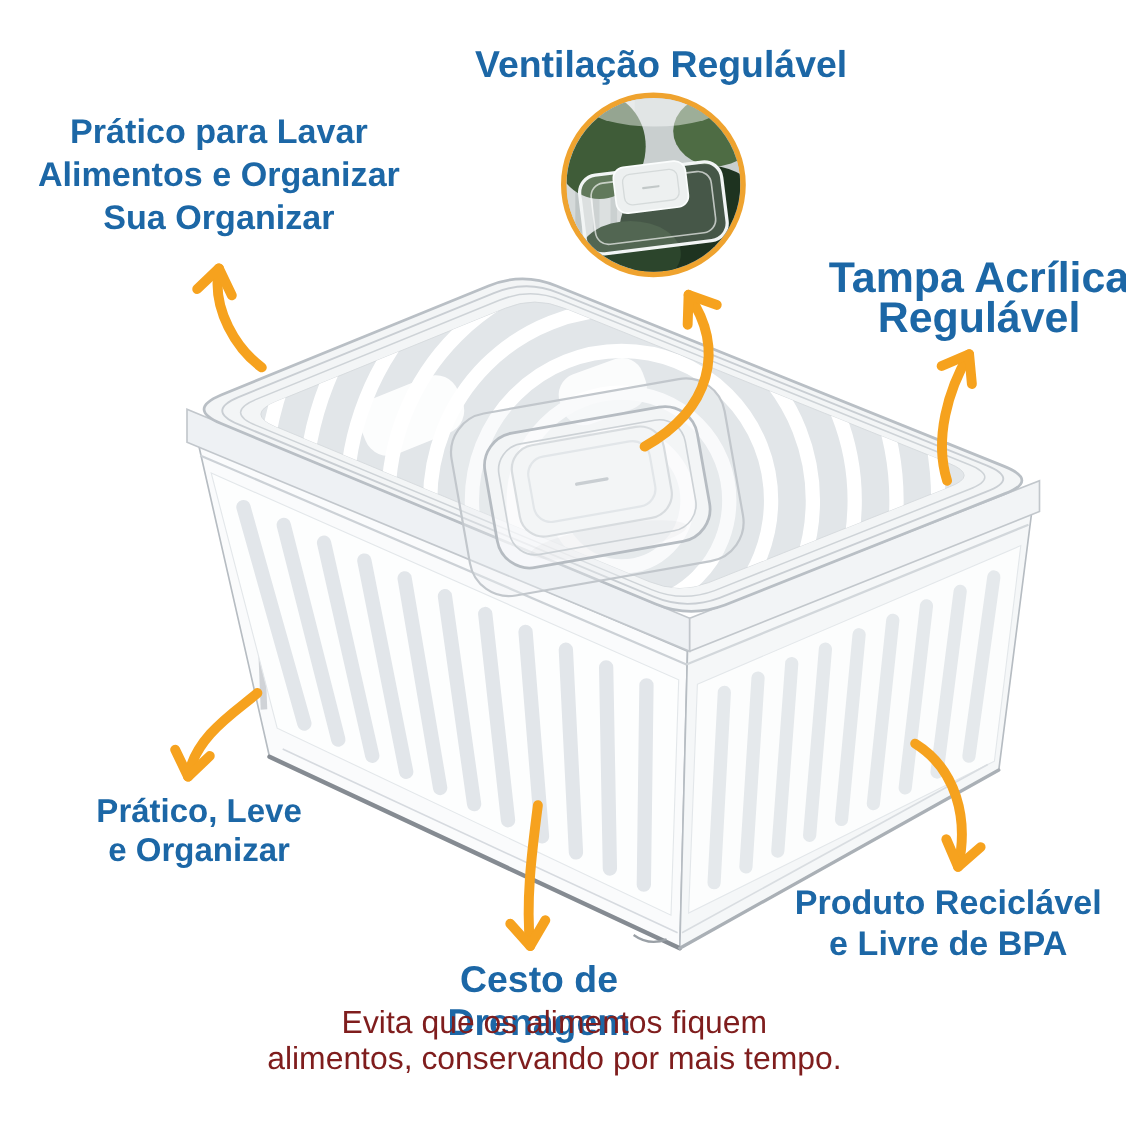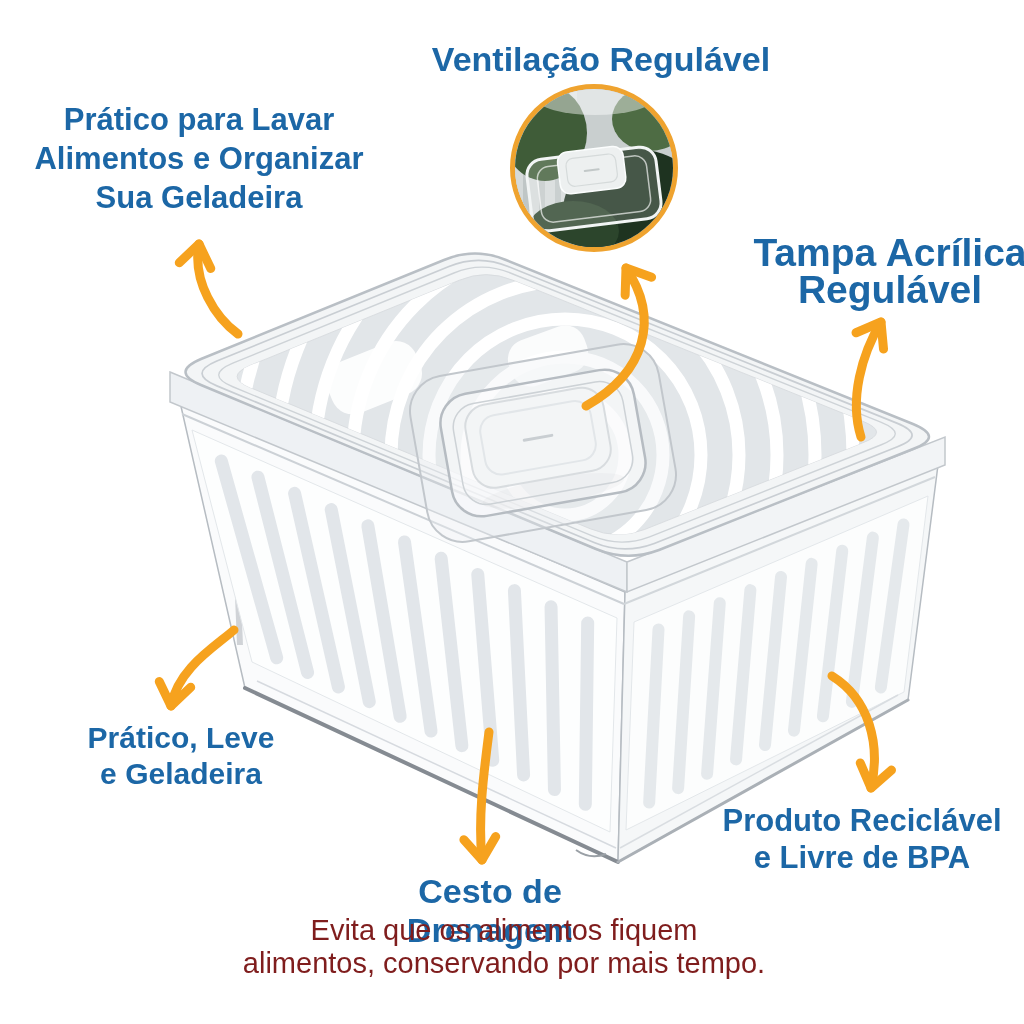--- a/index.html
+++ b/index.html
@@ -155,31 +155,31 @@
     </svg>
   </div>
 
   <div class="lbl" id="lbl-ventilacao">
     <span>Ventilação Regulável</span>
   </div>
 
   <div class="lbl" id="lbl-wash">
     <span>Prático para Lavar</span>
     <span>Alimentos e Organizar</span>
-    <span>Sua Geladeira</span>
+    <span>Sua Organizar</span>
   </div>
 
   <div class="lbl" id="lbl-tampa">
     <span>Tampa Acrílica</span>
     <span>Regulável</span>
   </div>
 
   <div class="lbl" id="lbl-light">
     <span>Prático, Leve</span>
-    <span>e Geladeira</span>
+    <span>e Organizar</span>
   </div>
 
   <div class="lbl" id="lbl-cesto">
     <span>Cesto de Drenagem</span>
   </div>
 
   <div class="lbl" id="lbl-recyclable">
     <span>Produto Reciclável</span>
     <span>e Livre de BPA</span>
   </div>

